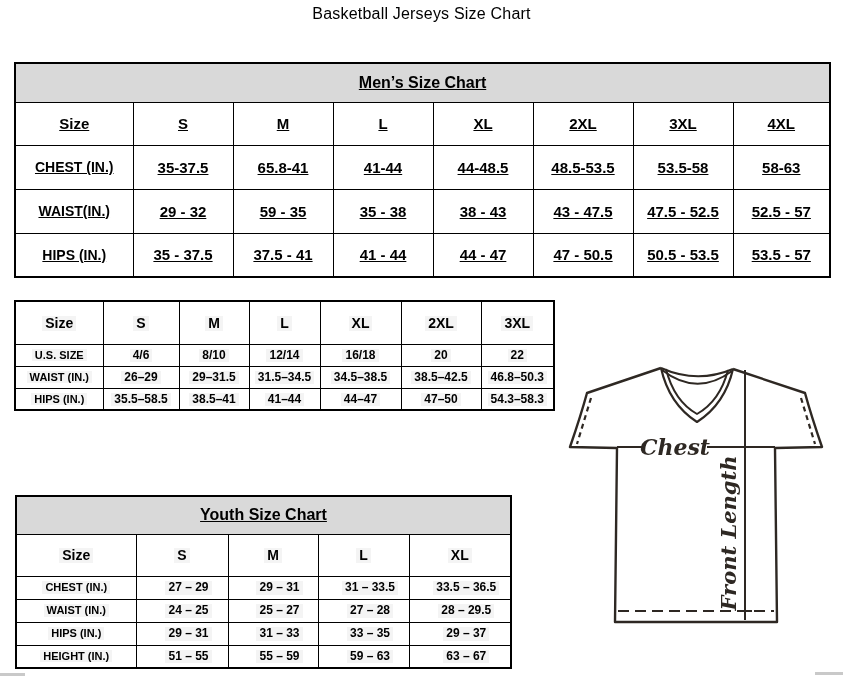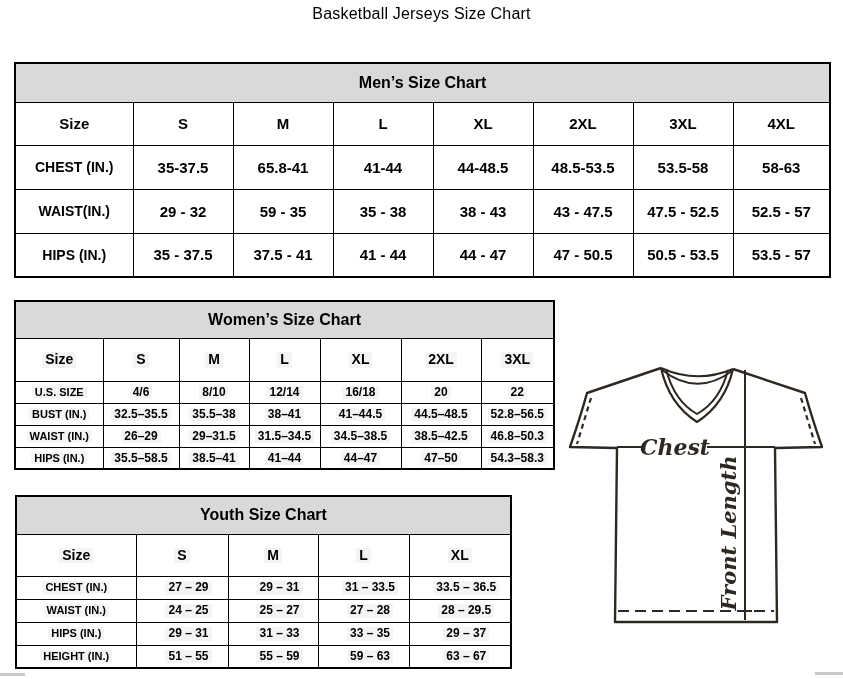--- a/index.html
+++ b/index.html
@@ -7,21 +7,21 @@
     width:843px;height:679px;position:relative;background:#ffffff;
     font-family:"Liberation Sans", sans-serif;color:#000;
     overflow:hidden;
   }
   .page-title{
     position:absolute;left:0;top:5px;width:843px;text-align:center;
     font-size:16px;font-weight:normal;letter-spacing:0.2px;
   }
   table.size-table{
     position:absolute;border-collapse:collapse;table-layout:fixed;
-    border:2px solid #000;background:#fff;
+    border:2px solid #000;background:#fff;text-decoration:underline;
   }
   table.size-table th,table.size-table td{
     border:1.5px solid #000;text-align:center;vertical-align:middle;
     padding:0;font-weight:bold;overflow:hidden;white-space:nowrap;
   }
   th.band{background:#d9d9d9;font-size:16px;}
   
   #tbl-mens tr.band-row{height:39px;}
   #tbl-mens tr.head-row{height:43px;}
   #tbl-mens tr.data-row{height:44px;}
@@ -124,49 +124,37 @@
     <colgroup>
       <col style="width: 88px;">
       <col style="width: 76px;">
       <col style="width: 70px;">
       <col style="width: 71px;">
       <col style="width: 81px;">
       <col style="width: 80px;">
       <col style="width: 73px;">
     </colgroup>
     <tbody>
-      <tr class="band-row">
-        <th colspan="7" class="band">Women’s Size Chart</th>
-      </tr>
       <tr class="head-row">
         <th class="colhead"><span class="hl">Size</span></th>
         <th class="colhead"><span class="hl">S</span></th>
         <th class="colhead"><span class="hl">M</span></th>
         <th class="colhead"><span class="hl">L</span></th>
         <th class="colhead"><span class="hl">XL</span></th>
         <th class="colhead"><span class="hl">2XL</span></th>
         <th class="colhead"><span class="hl">3XL</span></th>
       </tr>
       <tr class="data-row">
         <th class="rowlabel"><span class="hl">U.S. SIZE</span></th>
         <td><span class="hl">4/6</span></td>
         <td><span class="hl">8/10</span></td>
         <td><span class="hl">12/14</span></td>
         <td><span class="hl">16/18</span></td>
         <td><span class="hl">20</span></td>
         <td><span class="hl">22</span></td>
-      </tr>
-      <tr class="data-row">
-        <th class="rowlabel"><span class="hl">BUST (IN.)</span></th>
-        <td><span class="hl">32.5–35.5</span></td>
-        <td><span class="hl">35.5–38</span></td>
-        <td><span class="hl">38–41</span></td>
-        <td><span class="hl">41–44.5</span></td>
-        <td><span class="hl">44.5–48.5</span></td>
-        <td><span class="hl">52.8–56.5</span></td>
       </tr>
       <tr class="data-row">
         <th class="rowlabel"><span class="hl">WAIST (IN.)</span></th>
         <td><span class="hl">26–29</span></td>
         <td><span class="hl">29–31.5</span></td>
         <td><span class="hl">31.5–34.5</span></td>
         <td><span class="hl">34.5–38.5</span></td>
         <td><span class="hl">38.5–42.5</span></td>
         <td><span class="hl">46.8–50.3</span></td>
       </tr>

